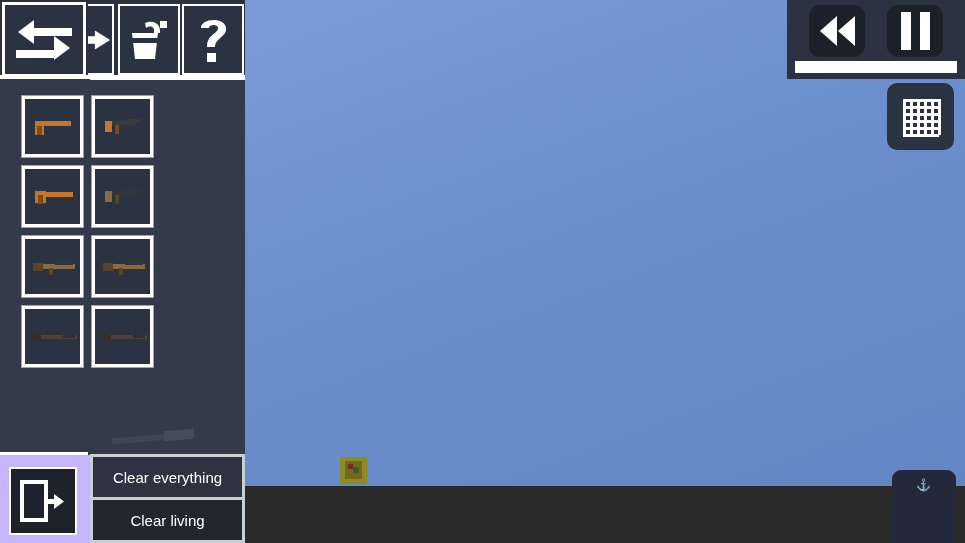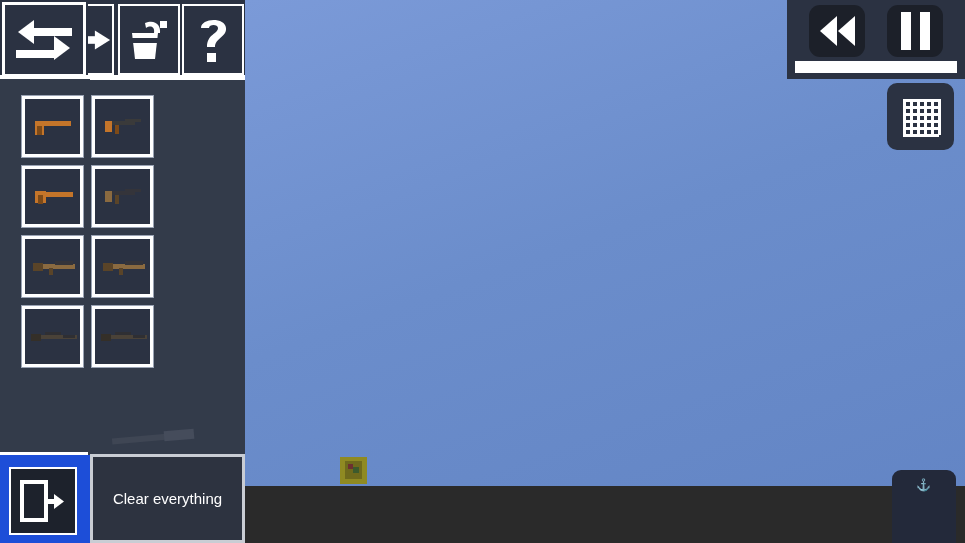--- a/index.html
+++ b/index.html
@@ -154,21 +154,21 @@
     background: #3f4654; transform: rotate(-5deg);
   }
   .fw-stock {
     position: absolute; left: 52px; top: 2px; width: 30px; height: 10px;
     background: #454c5b; transform: rotate(-5deg);
   }
 
   
   .bottombar {
     position: absolute; left: 0; top: 455px; width: 245px; height: 88px;
-    background: #1d4ed8;
+    background: #c4b5fd;
   }
   .bottombar-topline {
     position: absolute; left: 0; top: -3px; width: 88px; height: 3px; background: #ffffff;
   }
   .exit-btn {
     position: absolute; left: 9px; top: 12px;
     width: 68px; height: 68px;
     background: #1d222c;
     border: 2px solid #ffffff;
     display: flex; align-items: center; justify-content: center;
@@ -365,17 +365,18 @@
       <div class="exit-btn">
         <svg class="svg-ico" width="46" height="42" viewBox="0 0 46 42">
           <rect x="2" y="2" width="24" height="38" fill="none" stroke="#fff" stroke-width="4"></rect>
           <rect x="24" y="19" width="16" height="5" fill="#fff"></rect>
           <polygon points="44,21.5 34,14 34,29" fill="#fff"></polygon>
         </svg>
       </div>
 
       <div class="action-col">
         <button class="action-btn">Clear everything</button>
+        <button class="action-btn alt">Clear living</button>
       </div>
     </div>
 
   </div>
 </div>
 
 </body></html>

